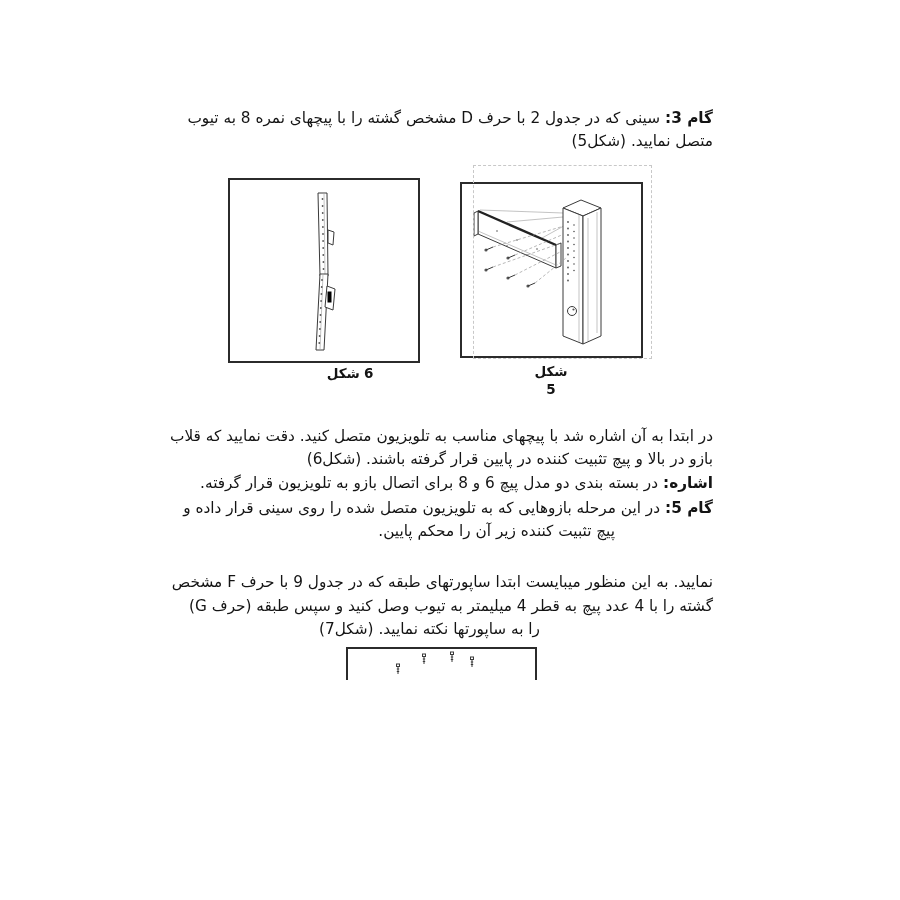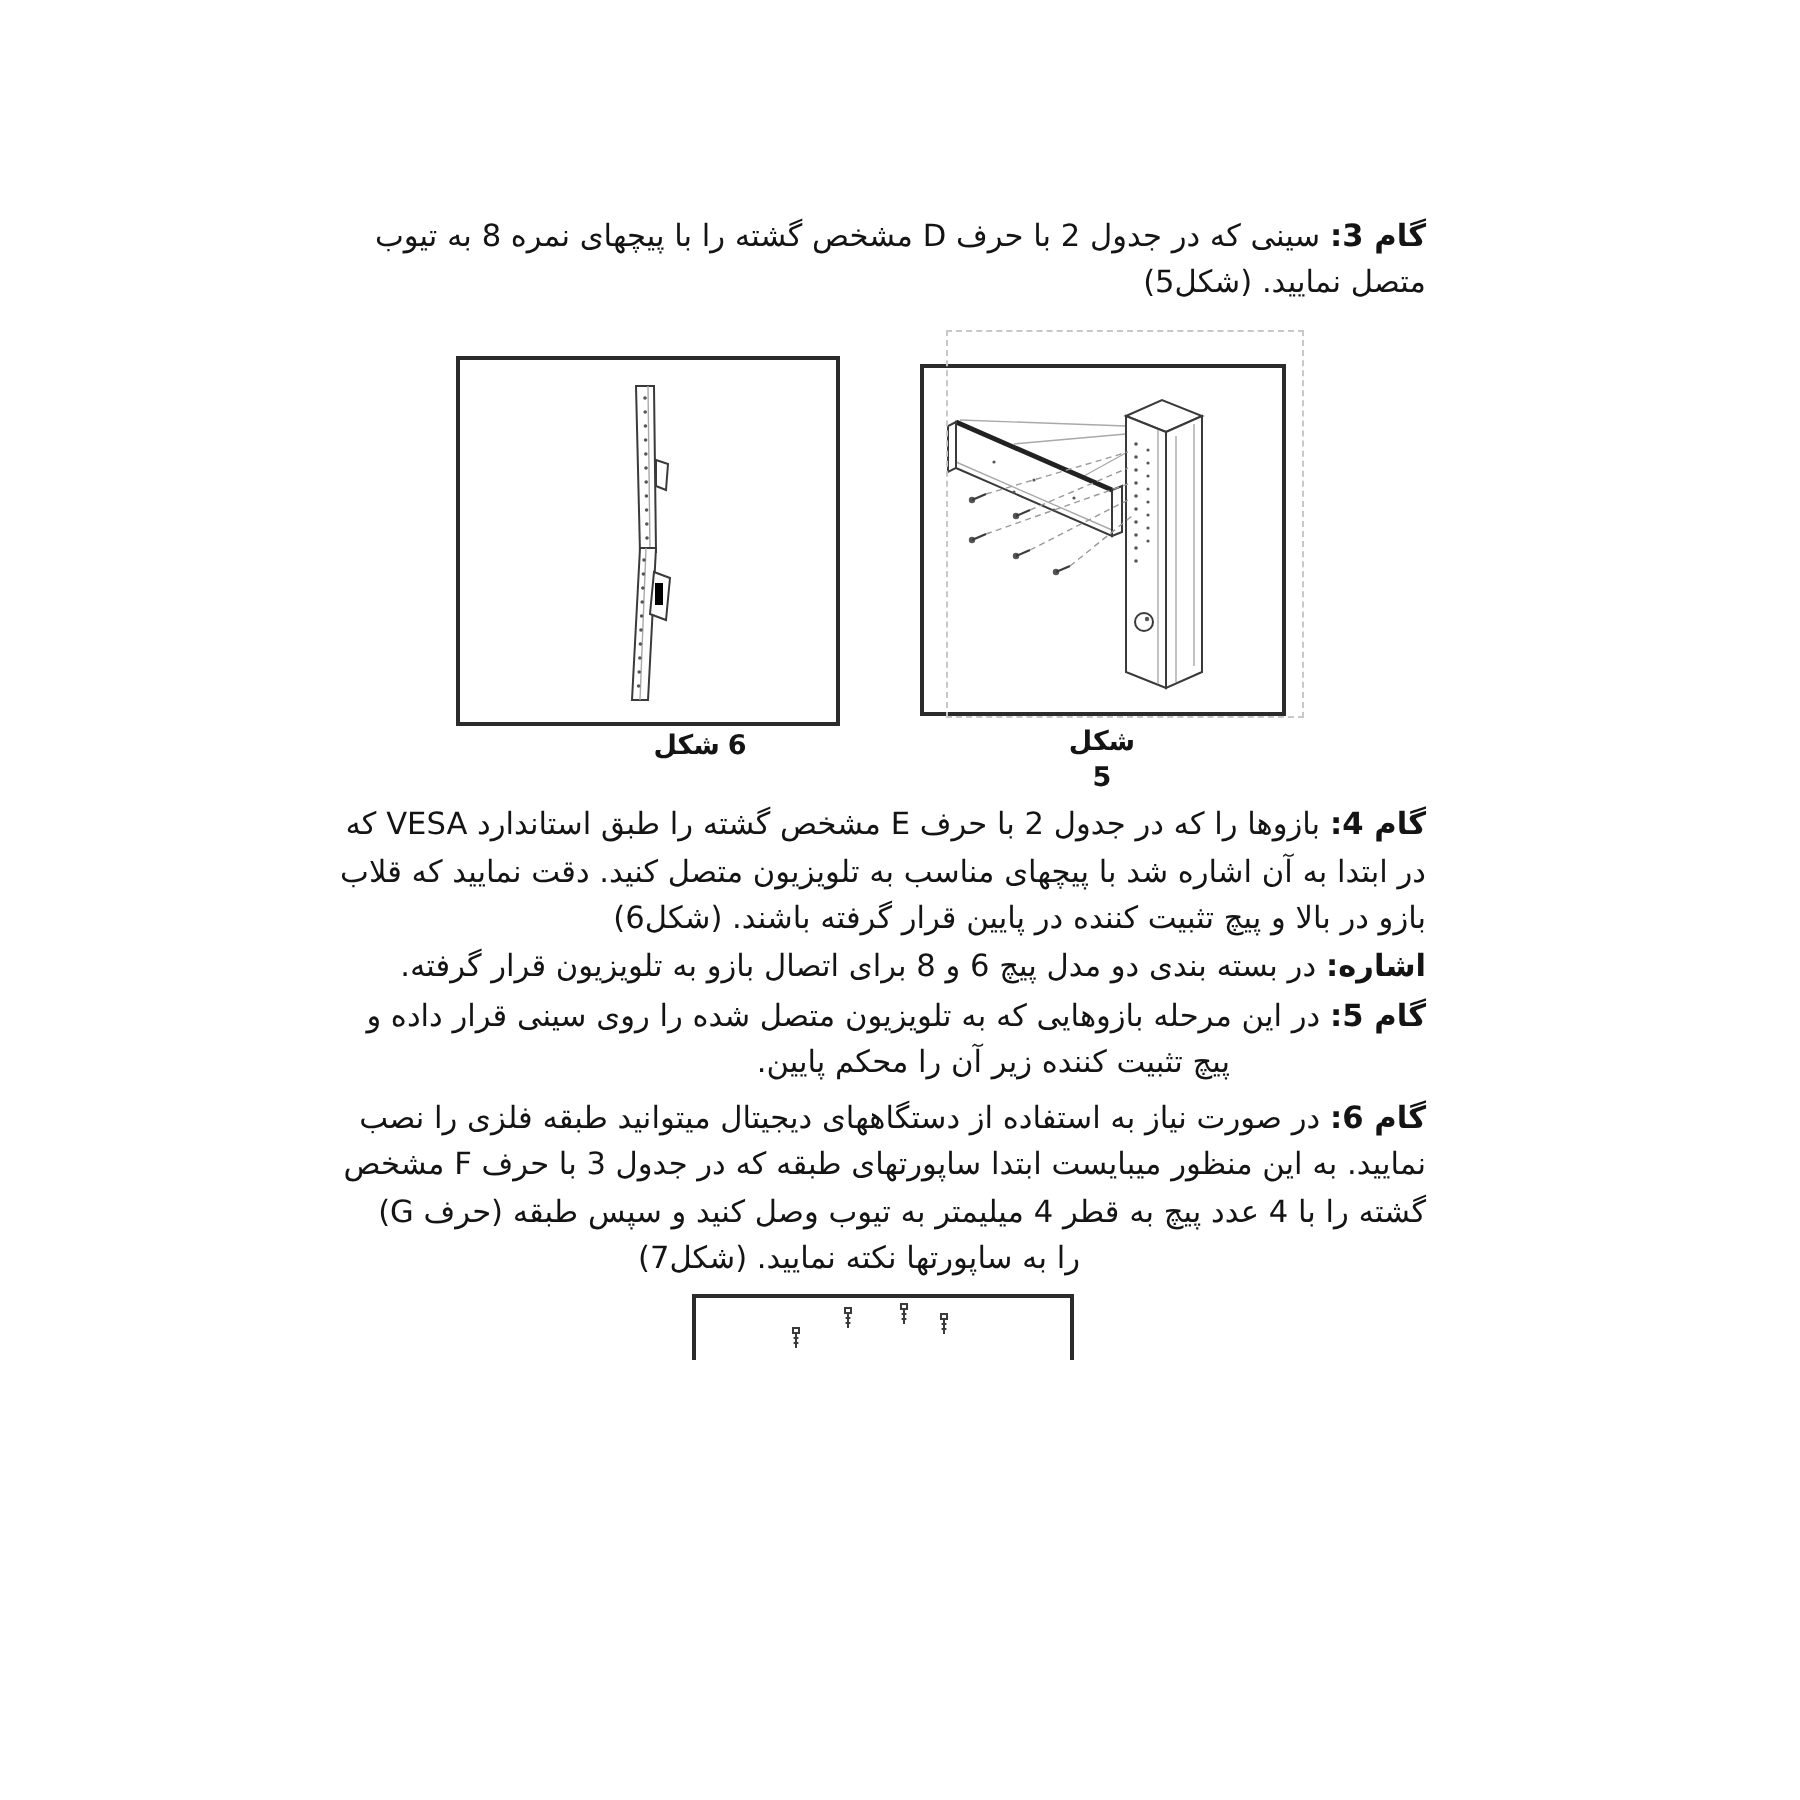--- a/index.html
+++ b/index.html
@@ -141,30 +141,28 @@
         <line class="dsh" x1="73" y1="99" x2="104" y2="74"></line>
       </g>
     </svg>
   </div>
   <div class="dashrect" style="left:473px;top:165px;width:177px;height:192px"></div>
   <div class="capcol" style="left:501px;top:362px;width:100px">
     <span>شکل</span>
     <span>5</span>
   </div>
 
-  <div class="line" style="top:402px"><b>گام 4:</b><span>بازوها را که در جدول 2 با حرف E مشخص گشته را طبق استاندارد VESA که</span></div>
   <div class="line" style="top:426px">در ابتدا به آن اشاره شد با پیچهای مناسب به تلویزیون متصل کنید. دقت نمایید که قلاب</div>
   <div class="line" style="top:449px">بازو در بالا و پیچ تثبیت کننده در پایین قرار گرفته باشند. (شکل6)</div>
   <div class="line" style="top:473px"><b>اشاره:</b><span>در بسته بندی دو مدل پیچ 6 و 8 برای اتصال بازو به تلویزیون قرار گرفته.</span></div>
 
   <div class="line" style="top:498px"><b>گام 5:</b><span>در این مرحله بازوهایی که به تلویزیون متصل شده را روی سینی قرار داده و</span></div>
   <div class="line" style="top:521px;right:285px">پیچ تثبیت کننده زیر آن را محکم پایین.</div>
 
-  <div class="line" style="top:549px"><b>گام 6:</b><span>در صورت نیاز به استفاده از دستگاههای دیجیتال میتوانید طبقه فلزی را نصب</span></div>
-  <div class="line" style="top:572px">نمایید. به این منظور میبایست ابتدا ساپورتهای طبقه که در جدول 3 با حرف F مشخص</div>
+  <div class="line" style="top:572px">نمایید. به این منظور میبایست ابتدا ساپورتهای طبقه که در جدول 9 با حرف F مشخص</div>
   <div class="line" style="top:596px">گشته را با 4 عدد پیچ به قطر 4 میلیمتر به تیوب وصل کنید و سپس طبقه (حرف G)</div>
   <div class="line" style="top:619px;right:360px">را به ساپورتها نکته نمایید. (شکل7)</div>
 
   <div class="figbox" style="left:346px;top:647px;width:187px;height:117px">
     <svg width="187" height="117" viewBox="0 0 187 117">
 
       <g>
         <g class="ln">
             <rect x="48.5" y="15" width="3" height="2.5" class="lnw"></rect>
             <line x1="50" y1="17.5" x2="50" y2="25"></line>

